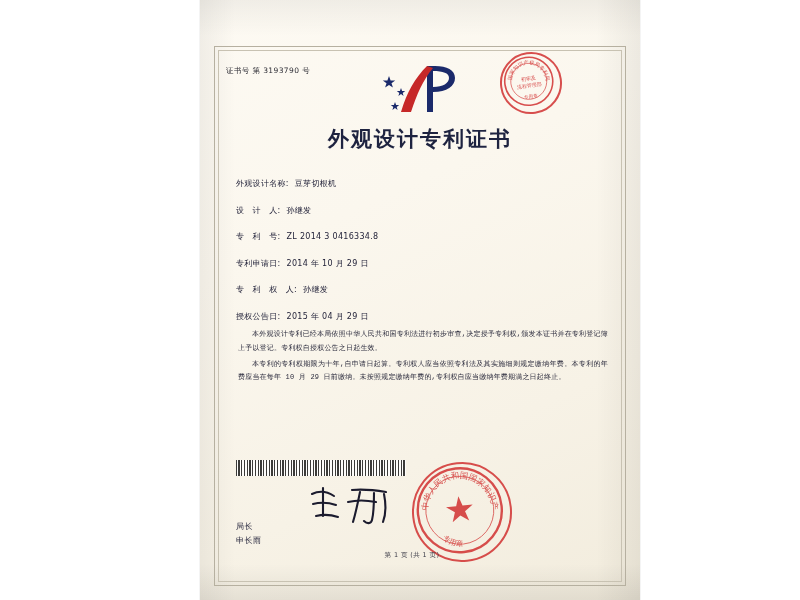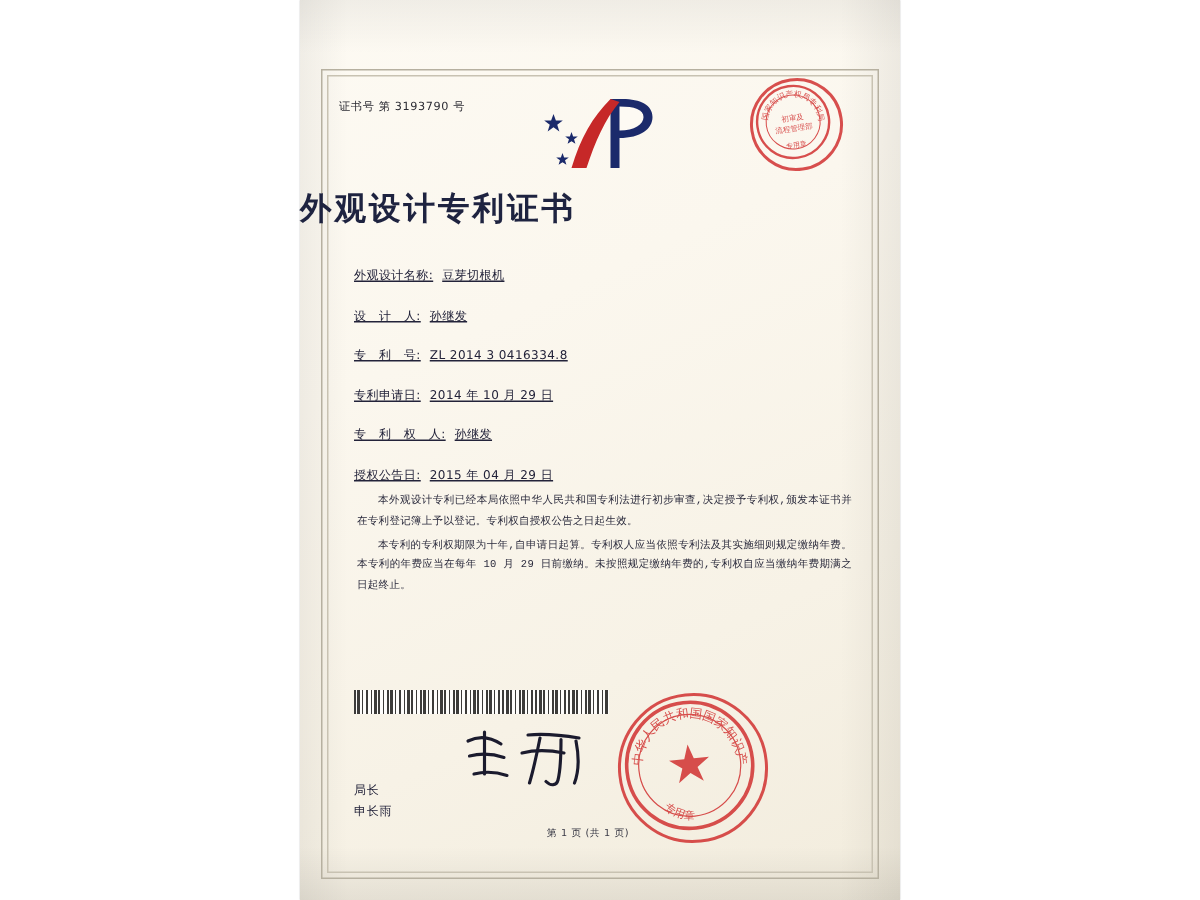--- a/index.html
+++ b/index.html
@@ -21,20 +21,21 @@
 
   
   .certificate {
     position: absolute;
     left: 200px;
     top: 0px;
     width: 400px;
     height: 600px;
     background: linear-gradient(155deg, #fdfaf3 0%, #fbf7ee 35%, #f7f2e6 70%, #f2ecdd 100%);
     box-shadow: 0 0 1px rgba(0,0,0,0.25);
+    padding-left: 40px;
   }
 
   
   .paper-shade {
     position: absolute;
     inset: 0;
     background:
       linear-gradient(90deg, rgba(0,0,0,0.05) 0%, rgba(0,0,0,0.0) 8%, rgba(0,0,0,0.0) 90%, rgba(0,0,0,0.06) 100%),
       linear-gradient(180deg, rgba(0,0,0,0.05) 0%, rgba(0,0,0,0.0) 6%, rgba(0,0,0,0.0) 94%, rgba(0,0,0,0.07) 100%);
     pointer-events: none;
@@ -76,41 +77,41 @@
     transform: translateX(-50%);
     width: 86px;
     height: 52px;
   }
 
   .title {
     position: absolute;
     left: 0;
     right: 0;
     top: 125px;
+    text-align: center;
     font-size: 21px;
     font-weight: bold;
     color: #1e2340;
     letter-spacing: 2px;
     font-family: "DejaVu Sans", sans-serif;
   }
 
   .fields {
     position: absolute;
     left: 36px;
     right: 30px;
     top: 178px;
   }
   .field-row {
     display: flex;
     align-items: baseline;
     margin-bottom: 15.5px;
     font-size: 8px;
     color: #23233a;
     letter-spacing: 0.3px;
-    text-decoration: underline;
   }
   .field-label {
     white-space: nowrap;
     margin-right: 6px;
   }
   .field-value {
     white-space: nowrap;
   }
 
   .body-text {

